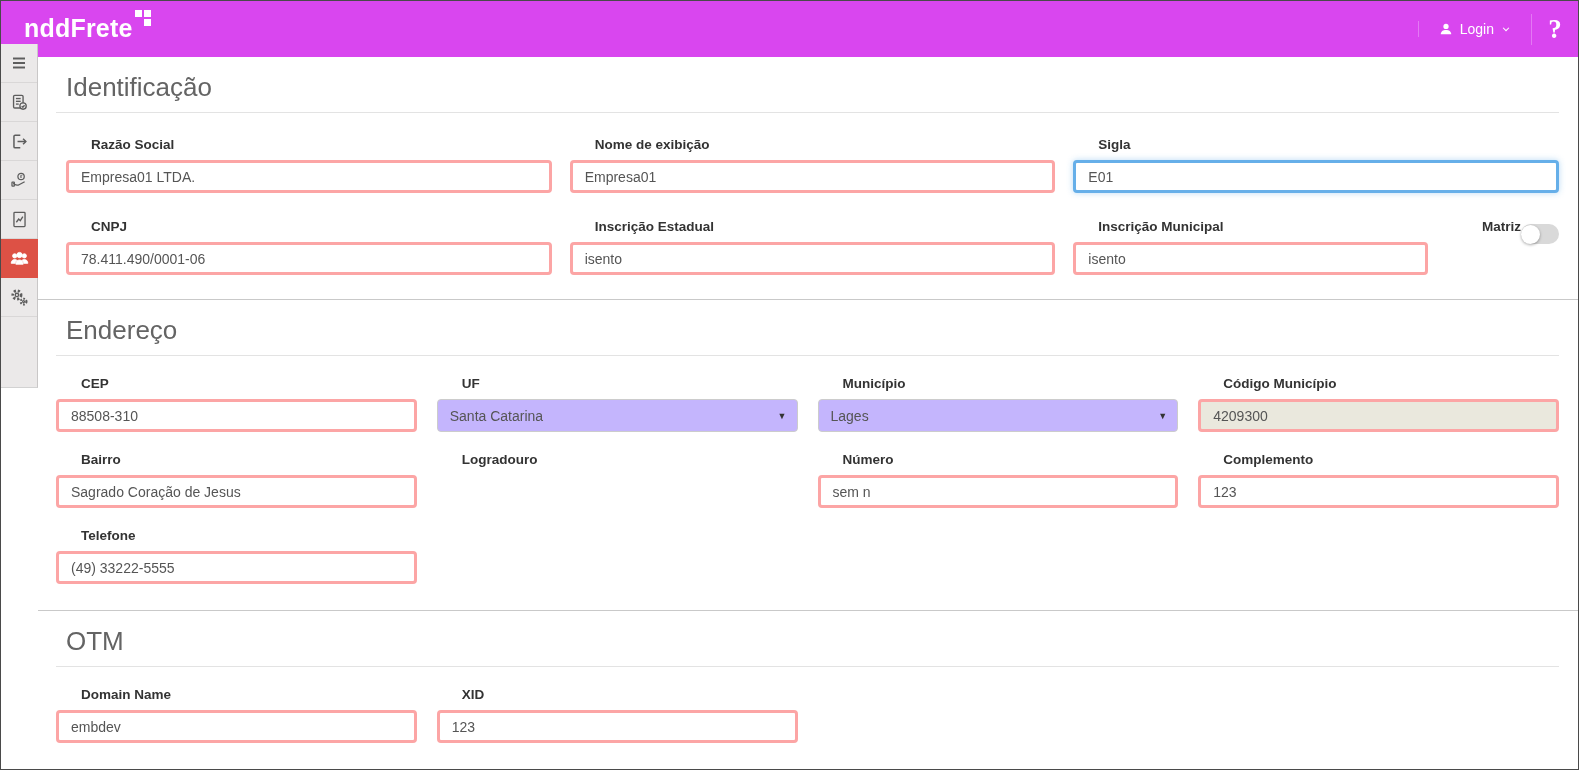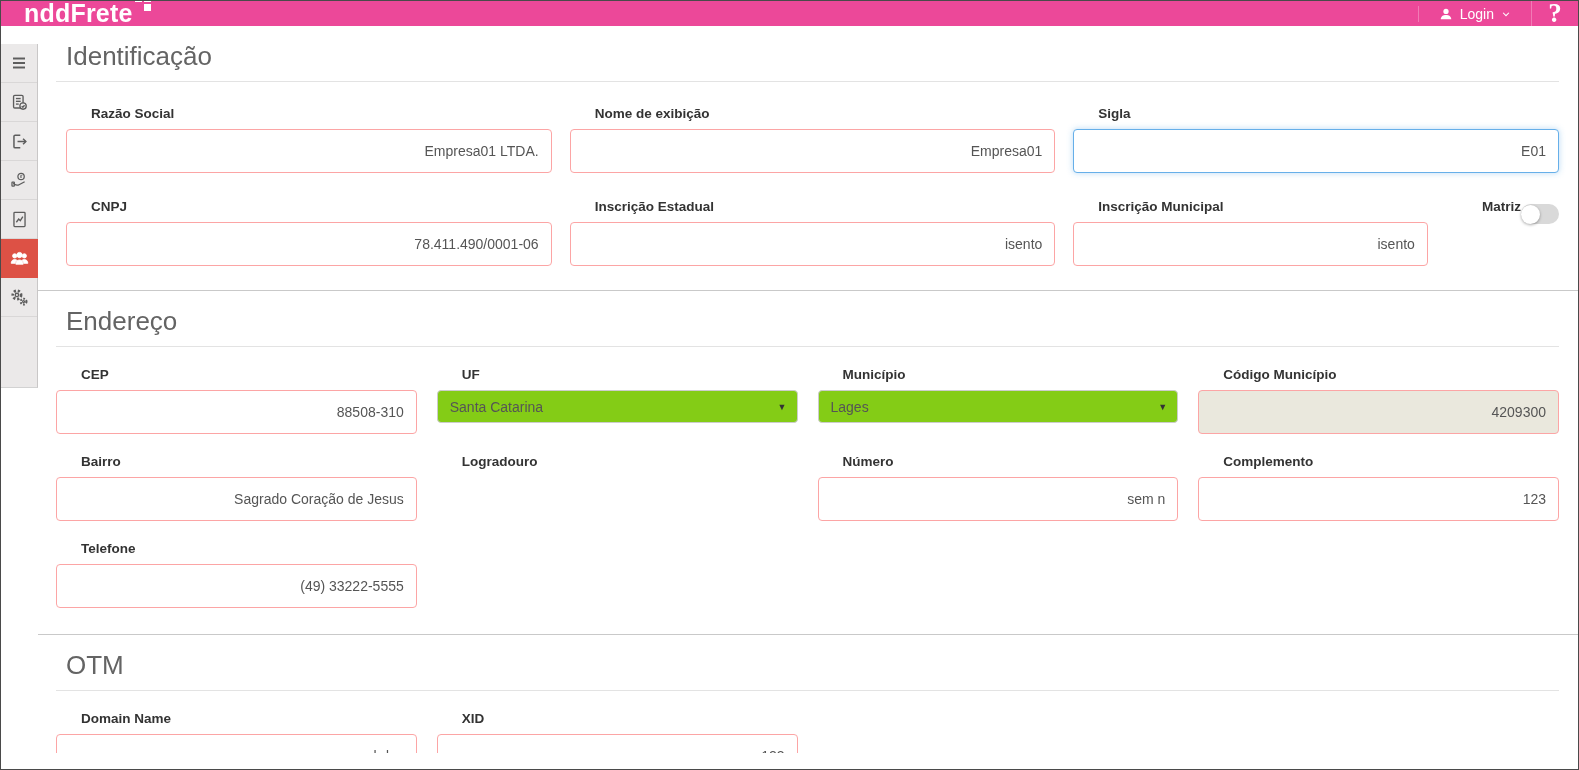--- a/index.html
+++ b/index.html
@@ -6,21 +6,21 @@
   html,body { width: 1579px; height: 770px; }
   body {
     font-family: "Liberation Sans", sans-serif;
     background: #fff;
     border: 1px solid #4a4a4a;
     overflow: hidden;
     position: relative;
   }
   
   .topbar {
-    height: 25px; background: #ec4899;
+    height: 56px; background: #d946ef;
     display: flex; align-items: center; justify-content: space-between;
   }
   .brand {
     color: #fff; font-size: 25px; font-weight: 700;
     padding-left: 23px; display: flex; align-items: flex-start;
     cursor: pointer; line-height: 1.1; letter-spacing: 0.2px;
   }
   .brand-squares {
     display: grid; grid-template-columns: 7px 7px; grid-template-rows: 7px 7px;
     gap: 2px; margin-left: 2px; margin-top: -5px;
@@ -67,28 +67,28 @@
     display: grid; grid-template-columns: 1fr 1fr 1fr 1fr;
     column-gap: 12px; row-gap: 28px; padding: 20px 0 26px 0; gap: 20px;
   }
   .grid4.last { padding-bottom: 4px; }
   .field label {
     display: block; font-size: 13.5px; font-weight: 700; color: #333;
     margin-bottom: 8px;
     margin-left: 25px;
   }
   .txt {
-    width: 100%; height: 44px; border: 1px solid #fca5a5; border-radius: 4px;
+    width: 100%; height: 33px; border: 3px solid #fca5a5; border-radius: 4px;
     padding: 0 12px; font-size: 14px; color: #555; background: #fff;
-    font-family: inherit; outline: none; display: block; text-align: right;
+    font-family: inherit; outline: none; display: block;
   }
   .txt.focused { border-color: #66afe9; box-shadow: 0 0 6px rgba(102,175,233,0.45); }
   .txt.ro { background: #eae8dd; }
   .select {
-    height: 33px; border: 1px solid #ccc; border-radius: 4px; background: #84cc16;
+    height: 33px; border: 1px solid #ccc; border-radius: 4px; background: #c4b5fd;
     display: flex; align-items: center; justify-content: space-between;
     padding: 0 10px 0 12px; font-size: 14px; color: #555; cursor: pointer;
   }
   .caret { font-size: 9px; color: #333; }
   .split-cell { display: flex; justify-content: space-between; align-items: flex-start; }
   .split-cell .grow { width: 73%; }
   .matriz { display: flex; flex-direction: row; align-items: flex-start; }
   .toggle {
     width: 38px; height: 20px; border-radius: 10px; background: #d9d9d9;
     position: relative; cursor: pointer; margin-top: 5px;

